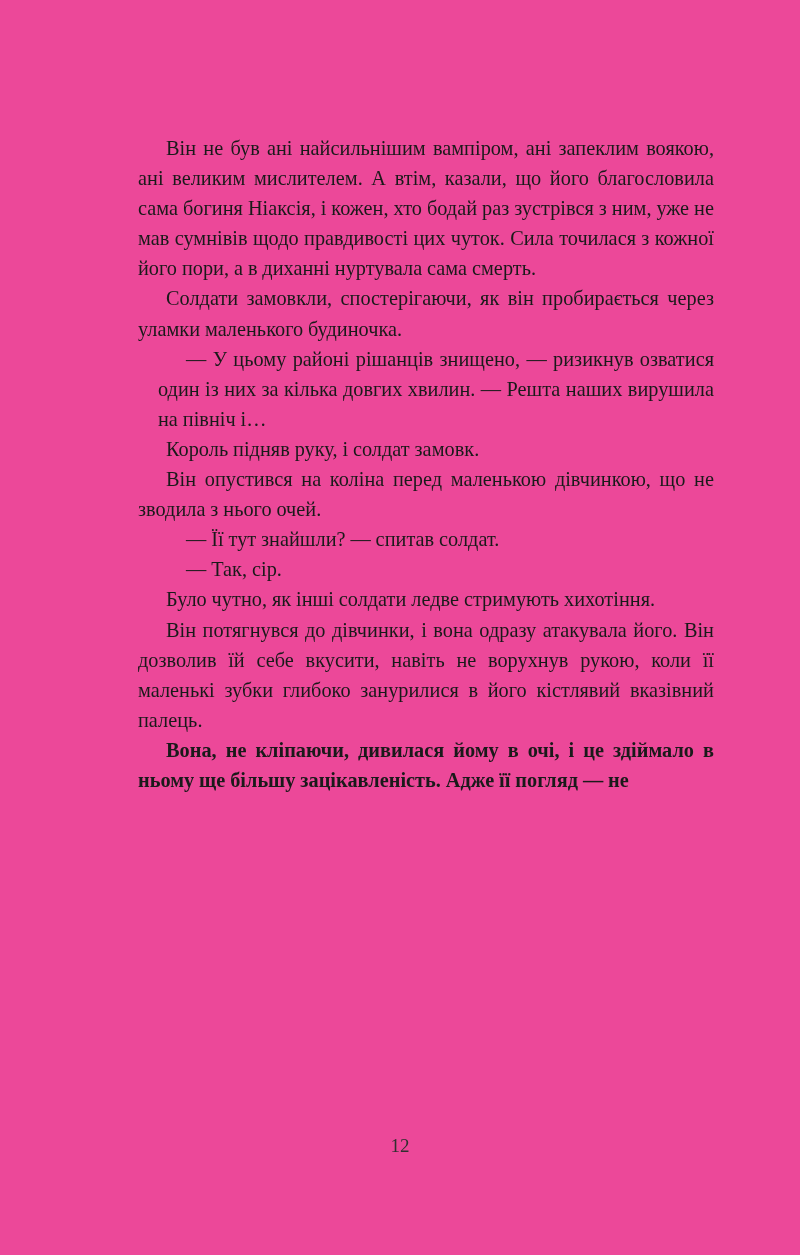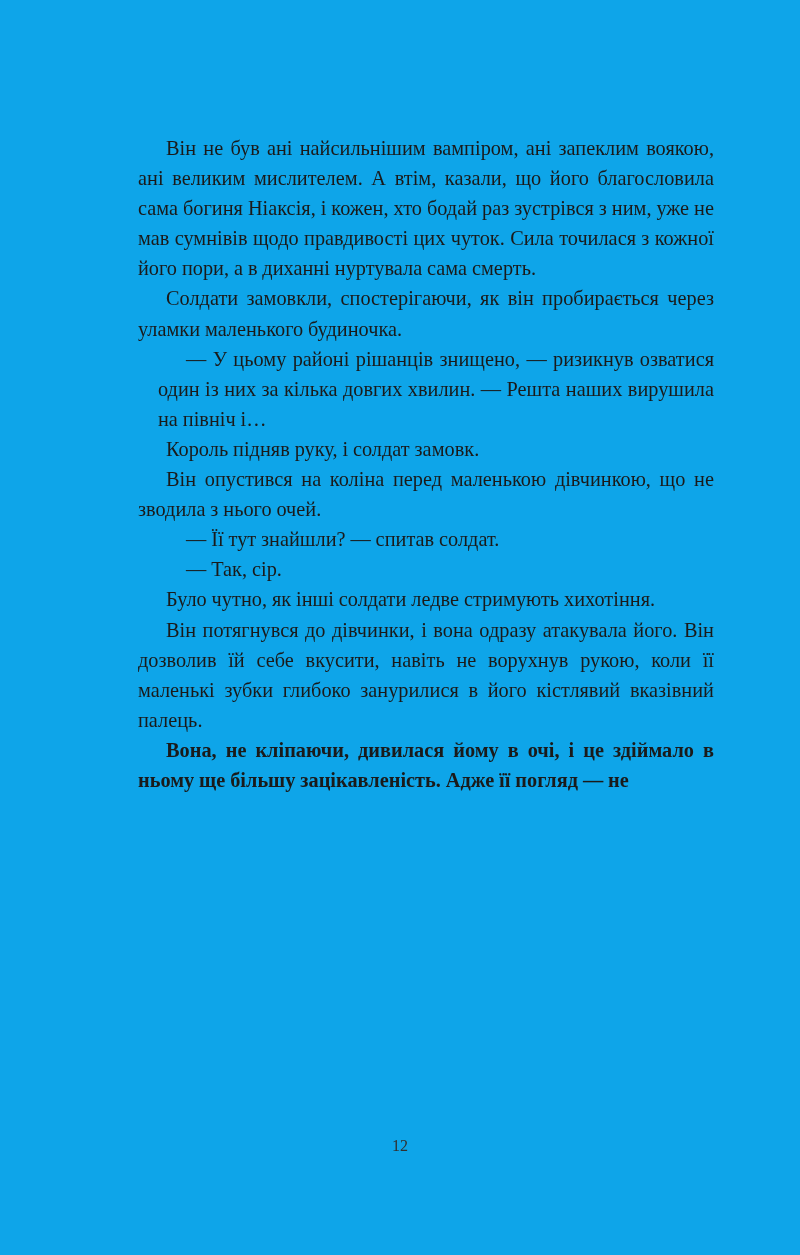--- a/index.html
+++ b/index.html
@@ -13,21 +13,21 @@
     height: 1255px;
     position: relative;
     font-family: "Liberation Serif", "DejaVu Serif", serif;
     color: #1a1a1a;
     overflow: hidden;
   }
 
   .page {
     position: absolute;
     inset: 0;
-    background: #0ea5e9;
+    background: #ec4899;
   }
 
   .text-column {
     position: absolute;
     left: 138px;
     top: 133px;
     width: 576px;
   }
 
   .para {
@@ -53,21 +53,21 @@
     text-indent: 28px;
     margin-left: 20px;
   }
 
   .folio {
     position: absolute;
     left: 0;
     right: 0;
     top: 1136px;
     text-align: center;
-    font-size: 16px;
+    font-size: 19px;
     line-height: 20px;
     color: #303030;
     font-family: "Liberation Serif", "DejaVu Serif", serif;
   }
 </style>
 </head>
 <body>
 
 <div class="page">
 

